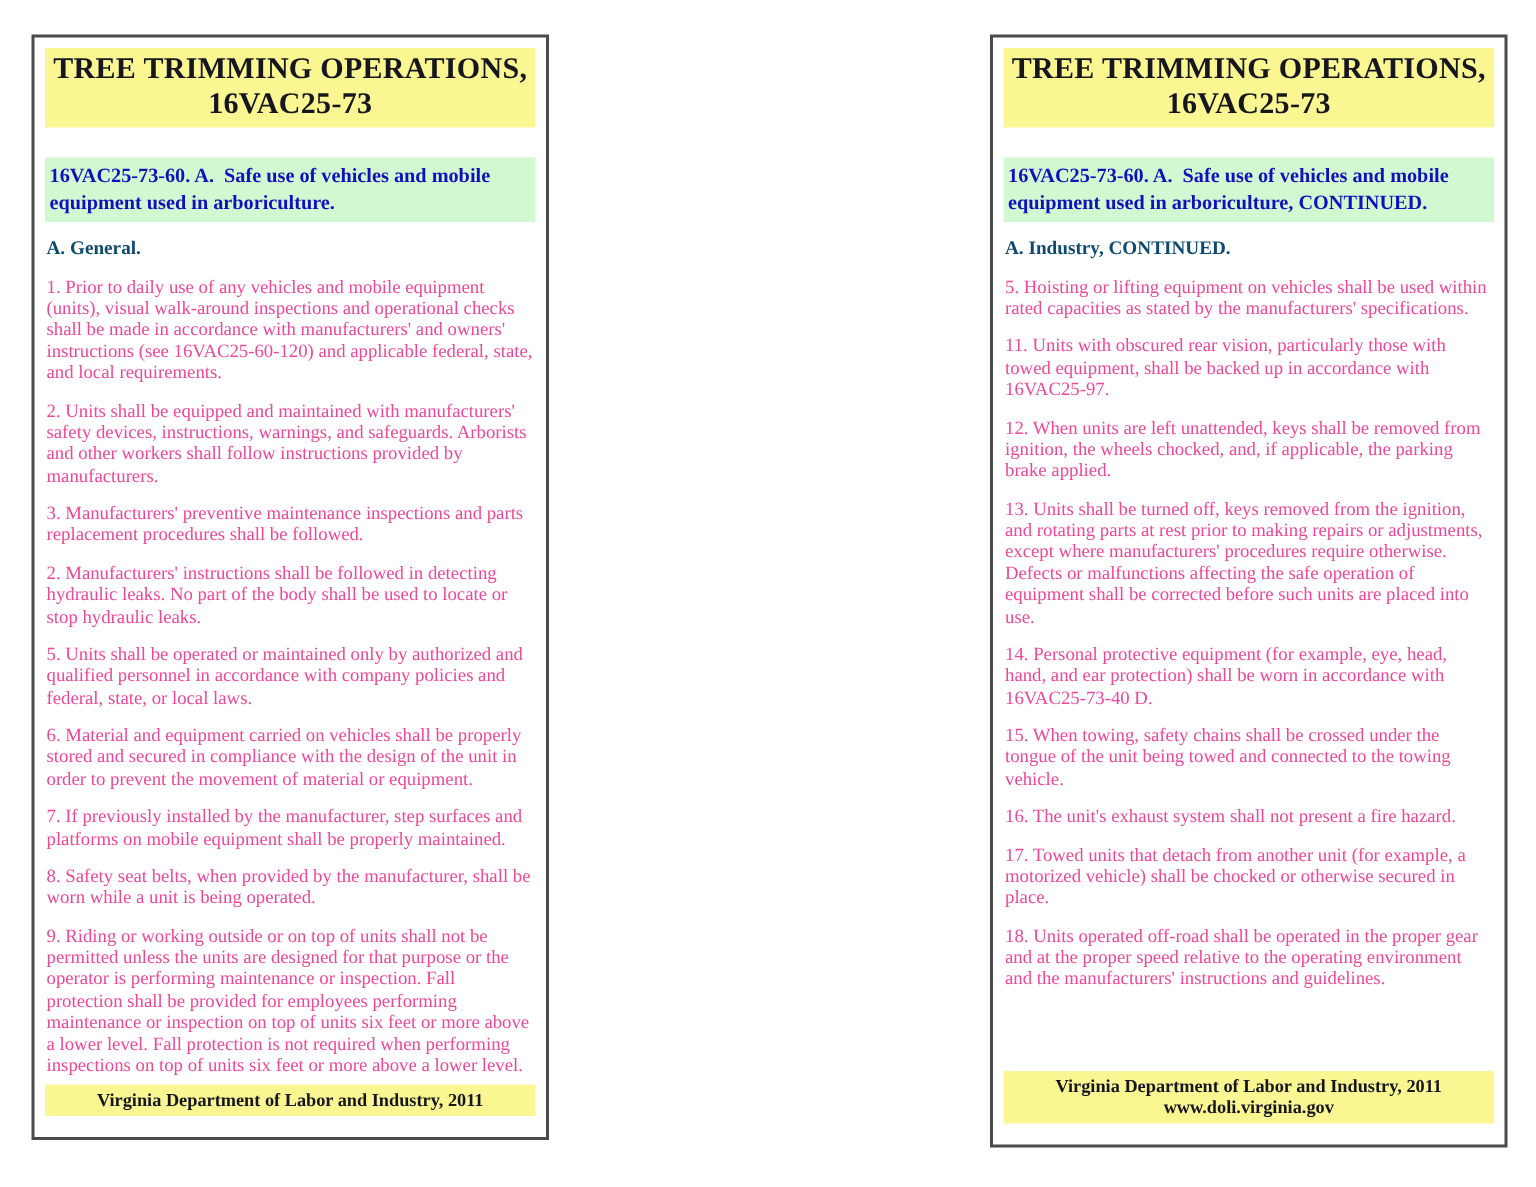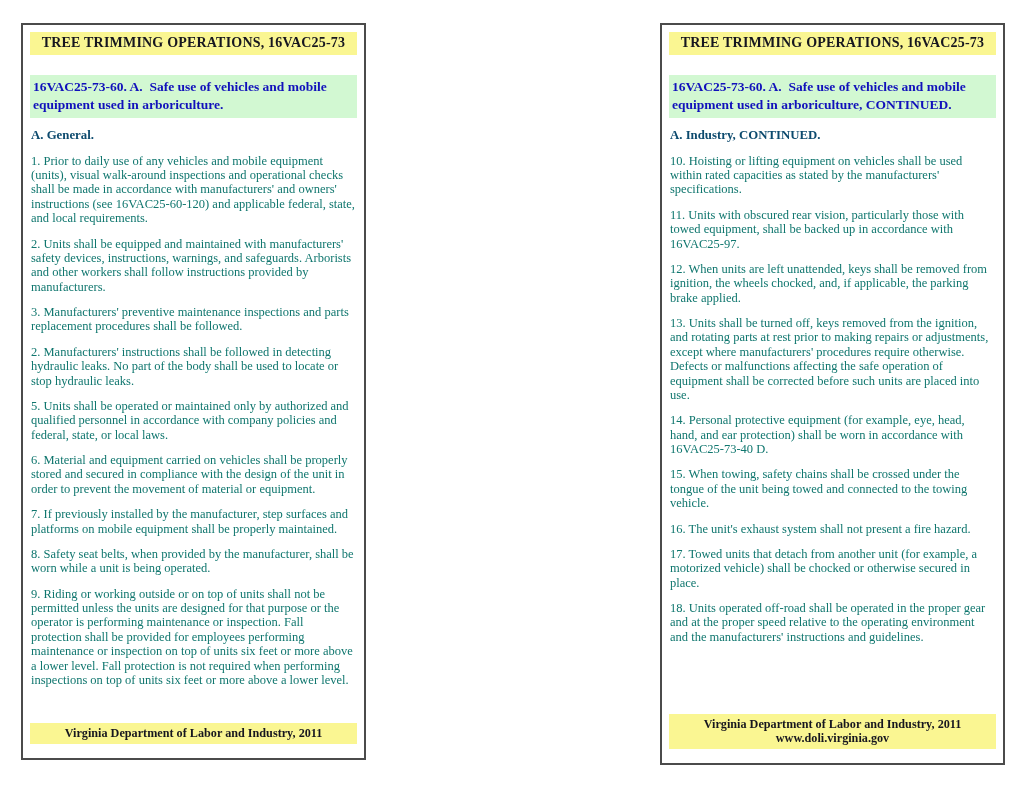--- a/index.html
+++ b/index.html
@@ -31,21 +31,21 @@
     display: flex;
     flex-direction: column;
     flex: 1;
     padding: 7px 7px 0 7px;
     box-sizing: border-box;
   }
   .title-band {
     background: #faf692;
     color: #16161f;
     font-weight: bold;
-    font-size: 14px;
+    font-size: 20px;
     text-align: center;
     padding: 3px 0 4px 0;
     letter-spacing: 0.2px;
   }
   .subtitle-band {
     background: #d2f8d2;
     color: #1111bb;
     font-weight: bold;
     font-size: 13.5px;
     line-height: 1.32;
@@ -55,21 +55,21 @@
   }
   .section-heading {
     font-size: 12.8px;
     font-weight: bold;
     color: #0c4a6e;
     margin: 10px 0 0 1px;
   }
   p.item {
     font-size: 12.5px;
     line-height: 1.15;
-    color: #0f766e;
+    color: #ec4899;
     margin: 11px 2px 0 1px;
   }
   .footer-band {
     margin-top: auto;
     margin-bottom: 14px;
     background: #faf692;
     color: #16161f;
     font-weight: bold;
     font-size: 12.2px;
     line-height: 1.2;
@@ -100,21 +100,21 @@
         <div>Virginia Department of Labor and Industry, 2011</div>
       </footer>
     </div>
   </section>
 
   <section class="page right">
     <div class="page-inner">
       <header class="title-band">TREE TRIMMING OPERATIONS, 16VAC25-73</header>
       <div class="subtitle-band">16VAC25-73-60. A.  Safe use of vehicles and mobile equipment used in arboriculture, CONTINUED.</div>
       <h2 class="section-heading">A. Industry, CONTINUED.</h2>
-      <p class="item">10. Hoisting or lifting equipment on vehicles shall be used within rated capacities as stated by the manufacturers' specifications.</p>
+      <p class="item">5. Hoisting or lifting equipment on vehicles shall be used within rated capacities as stated by the manufacturers' specifications.</p>
       <p class="item">11. Units with obscured rear vision, particularly those with towed equipment, shall be backed up in accordance with 16VAC25-97.</p>
       <p class="item">12. When units are left unattended, keys shall be removed from ignition, the wheels chocked, and, if applicable, the parking brake applied.</p>
       <p class="item">13. Units shall be turned off, keys removed from the ignition, and rotating parts at rest prior to making repairs or adjustments, except where manufacturers' procedures require otherwise. Defects or malfunctions affecting the safe operation of equipment shall be corrected before such units are placed into use.</p>
       <p class="item">14. Personal protective equipment (for example, eye, head, hand, and ear protection) shall be worn in accordance with 16VAC25-73-40 D.</p>
       <p class="item">15. When towing, safety chains shall be crossed under the tongue of the unit being towed and connected to the towing vehicle.</p>
       <p class="item">16. The unit's exhaust system shall not present a fire hazard.</p>
       <p class="item">17. Towed units that detach from another unit (for example, a motorized vehicle) shall be chocked or otherwise secured in place.</p>
       <p class="item">18. Units operated off-road shall be operated in the proper gear and at the proper speed relative to the operating environment and the manufacturers' instructions and guidelines.</p>
       <footer class="footer-band">
         <div>Virginia Department of Labor and Industry, 2011</div>

